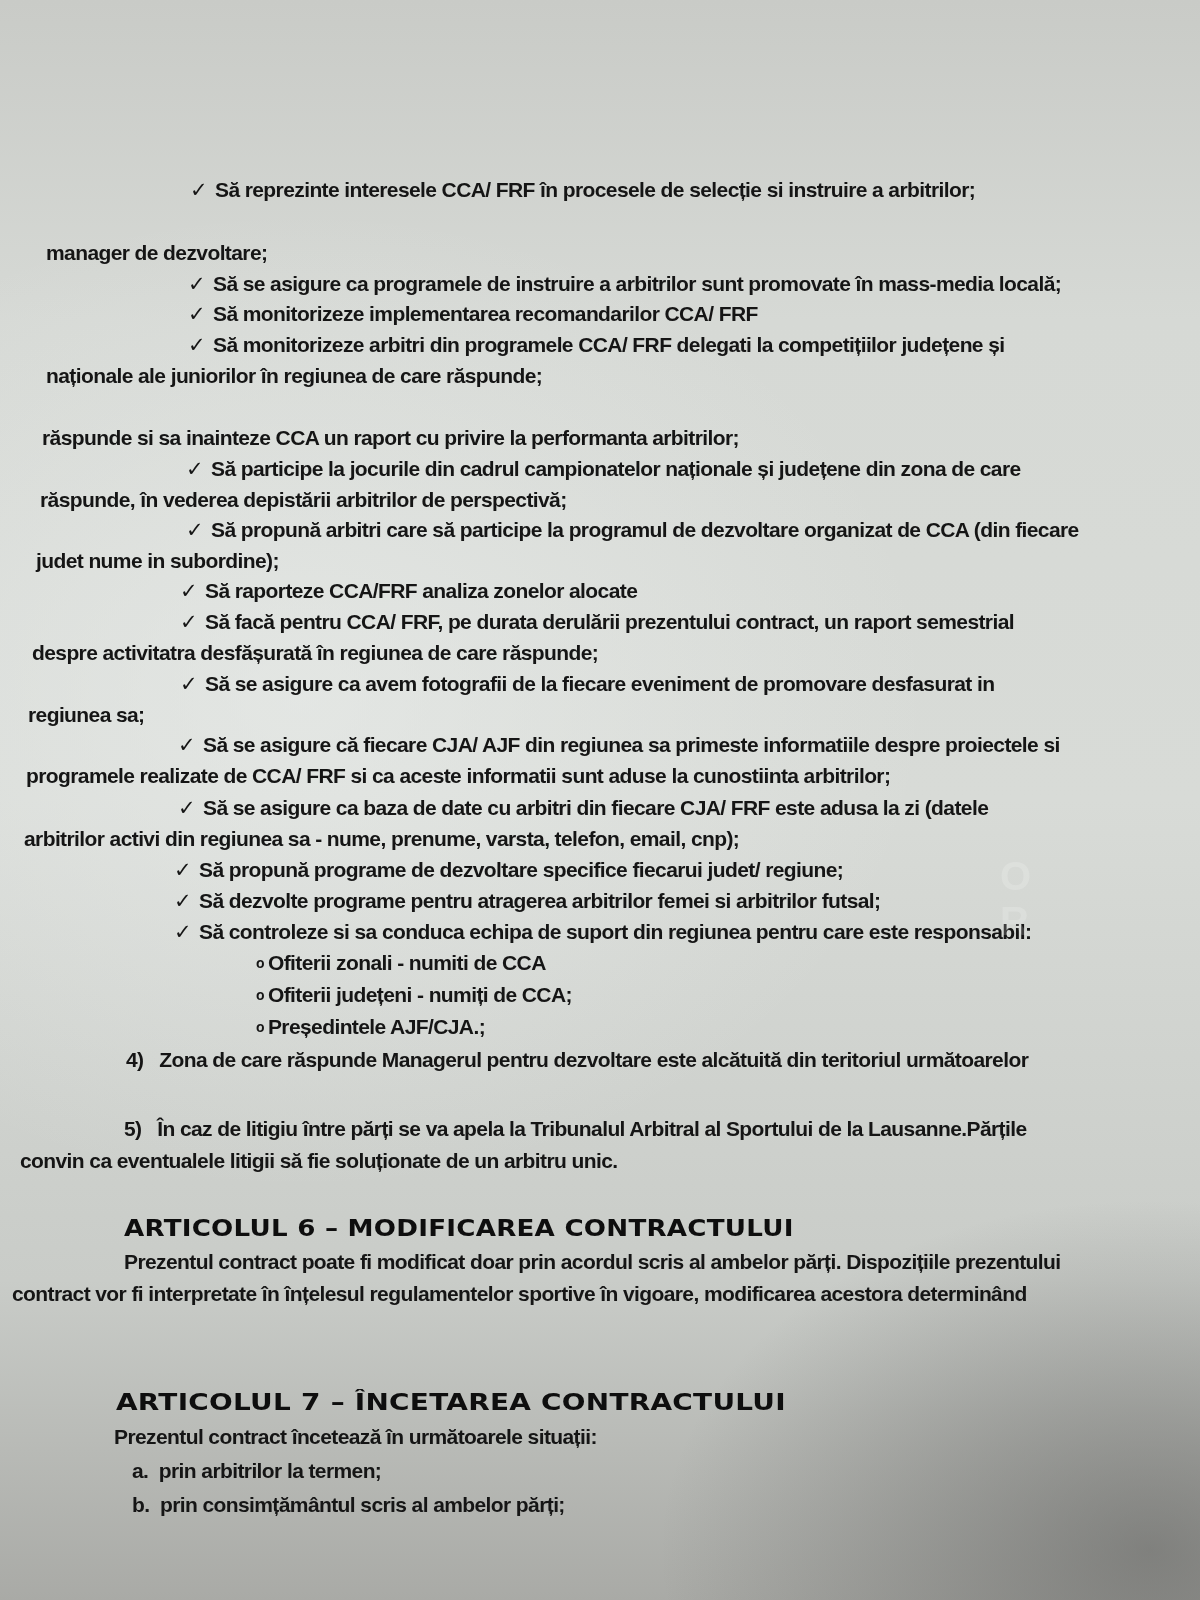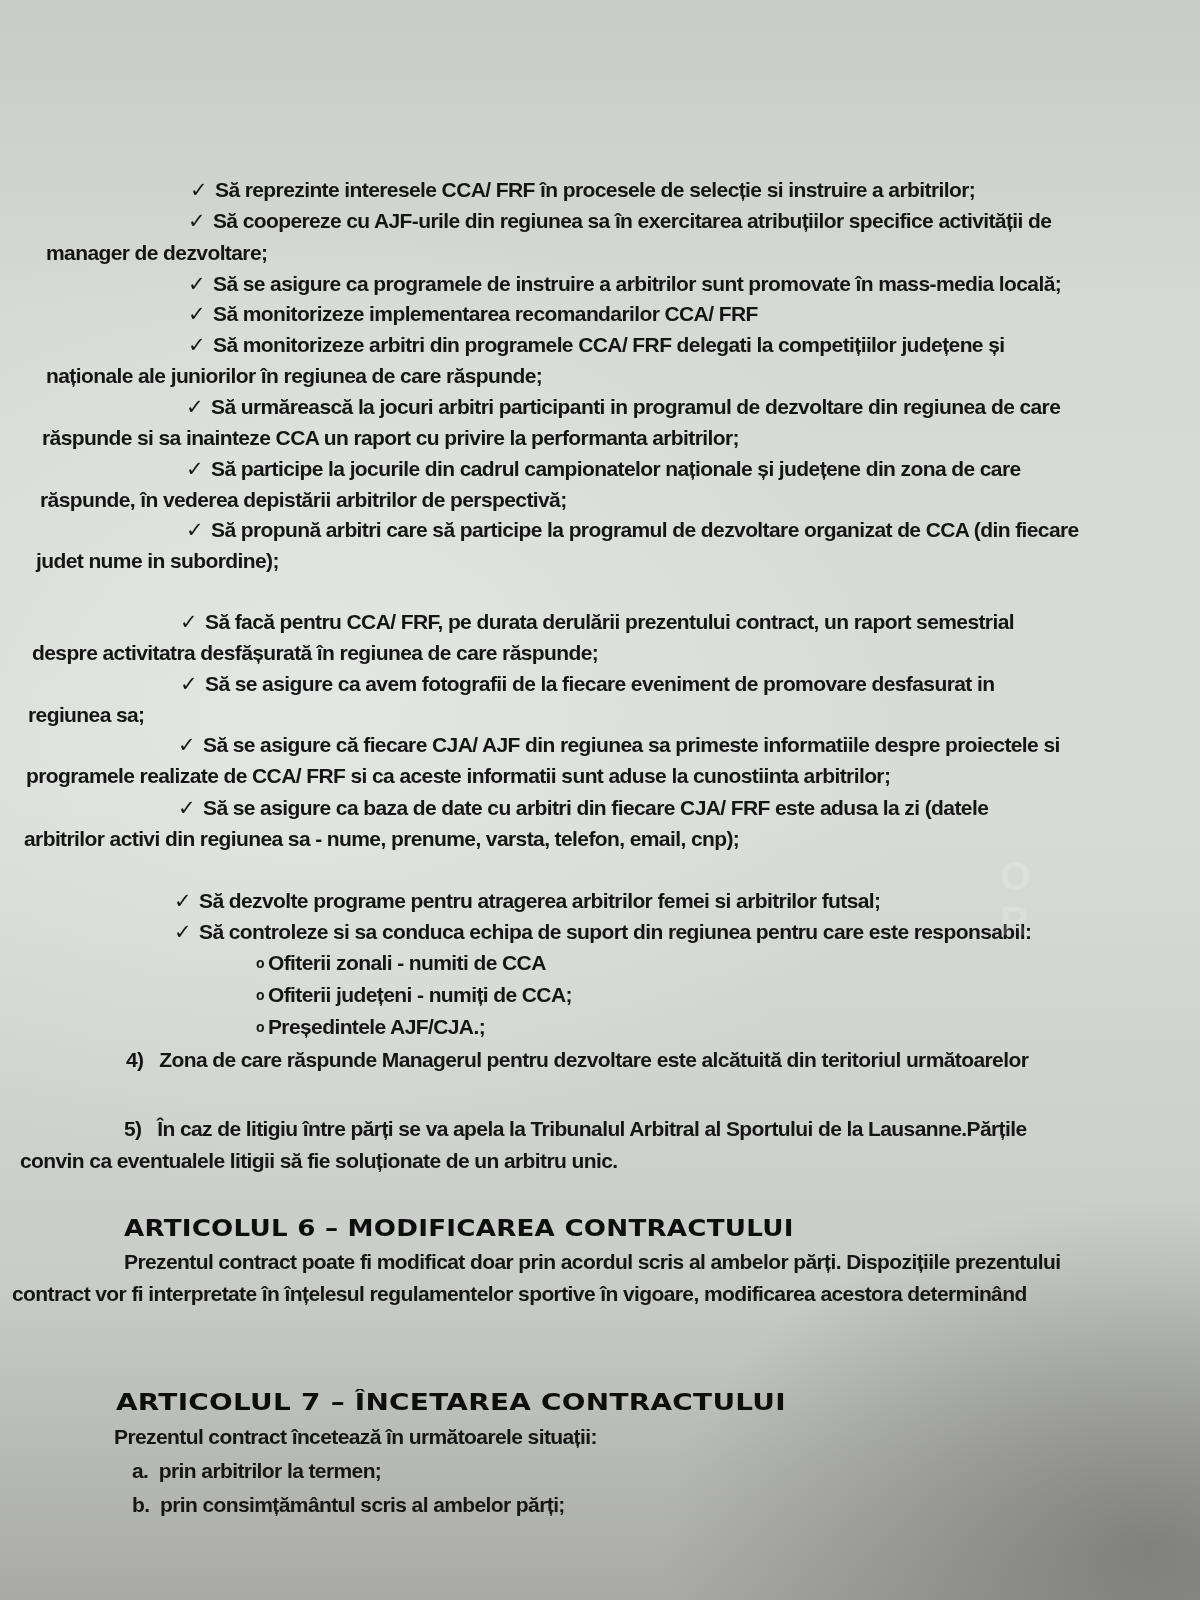--- a/index.html
+++ b/index.html
@@ -34,53 +34,50 @@
   </style>
 </head>
 <body>
 
 <div class="page">
 
   <div class="line" style="left:190px; top:162px;">
     <span class="check">✓</span><span>Să reprezinte interesele CCA/ FRF în procesele de selecție si instruire a arbitrilor;</span>
   </div>
 
-  <div class="line" style="left: 188px; top: 193px; width: 948px; transform: scaleX(0.999);">
-    <span class="check">✓</span><span>Să coopereze cu AJF-urile din regiunea sa în exercitarea atribuțiilor specifice activității de</span>
-  </div>
   <div class="line" style="left:46px; top:225px;">manager de dezvoltare;</div>
 
   <div class="line" style="left:188px; top:256px;">
     <span class="check">✓</span><span>Să se asigure ca programele de instruire a arbitrilor sunt promovate  în mass-media locală;</span>
   </div>
 
   <div class="line" style="left:188px; top:286px;">
     <span class="check">✓</span><span>Să monitorizeze implementarea recomandarilor CCA/ FRF</span>
   </div>
 
   <div class="line" style="left:188px; top:317px;">
     <span class="check">✓</span><span>Să monitorizeze arbitri din programele CCA/ FRF delegati la competițiilor județene și</span>
   </div>
   <div class="line" style="left:46px; top:348px;">naționale ale juniorilor în regiunea de care răspunde;</div>
 
-  <div class="line" style="left:186px; top:379px;">
-    <span class="check">✓</span><span>Să urmărească la jocuri arbitri participanti in programul de dezvoltare din regiunea de care</span>
-  </div>
   <div class="line" style="left:42px; top:410px;">răspunde si sa inainteze CCA un raport cu privire la performanta arbitrilor;</div>
 
   <div class="line" style="left:186px; top:441px;">
     <span class="check">✓</span><span>Să participe la jocurile din cadrul campionatelor naționale și județene din zona de care</span>
   </div>
   <div class="line" style="left:40px; top:472px;">răspunde, în vederea depistării arbitrilor de perspectivă;</div>
 
   <div class="line" style="left:186px; top:502px;">
     <span class="check">✓</span><span>Să propună arbitri care să participe la programul de dezvoltare organizat de CCA (din fiecare</span>
   </div>
   <div class="line" style="left:36px; top:533px;">judet nume in subordine);</div>
 
+  <div class="line" style="left:180px; top:563px;">
+    <span class="check">✓</span><span>Să raporteze  CCA/FRF analiza zonelor alocate</span>
+  </div>
 
   <div class="line" style="left:180px; top:594px;">
     <span class="check">✓</span><span>Să facă pentru CCA/ FRF, pe durata derulării prezentului contract, un raport semestrial</span>
   </div>
   <div class="line" style="left:32px; top:625px;">despre activitatra desfășurată în regiunea de care răspunde;</div>
 
   <div class="line" style="left:180px; top:656px;">
     <span class="check">✓</span><span>Să se asigure ca avem fotografii de la fiecare eveniment de promovare desfasurat in</span>
   </div>
   <div class="line" style="left:28px; top:687px;">regiunea sa;</div>
@@ -88,20 +85,23 @@
   <div class="line" style="left:178px; top:717px;">
     <span class="check">✓</span><span>Să se asigure că fiecare CJA/ AJF din regiunea sa primeste informatiile despre  proiectele si</span>
   </div>
   <div class="line" style="left:26px; top:748px;">programele realizate de CCA/ FRF si ca aceste informatii sunt aduse la cunostiinta arbitrilor;</div>
 
   <div class="line" style="left:178px; top:780px;">
     <span class="check">✓</span><span>Să se asigure ca baza de date cu arbitri din fiecare CJA/ FRF este adusa la zi (datele</span>
   </div>
   <div class="line" style="left:24px; top:811px;">arbitrilor activi  din regiunea sa - nume, prenume, varsta, telefon, email, cnp);</div>
 
+  <div class="line" style="left:174px; top:842px;">
+    <span class="check">✓</span><span>Să propună programe de dezvoltare specifice fiecarui judet/ regiune;</span>
+  </div>
 
   <div class="line" style="left:174px; top:873px;">
     <span class="check">✓</span><span>Să dezvolte programe pentru atragerea arbitrilor femei si arbitrilor futsal;</span>
   </div>
 
   <div class="line" style="left:174px; top:904px;">
     <span class="check">✓</span><span>Să controleze si sa conduca echipa de suport din regiunea pentru care este responsabil:</span>
   </div>
 
   <div class="line" style="left:256px; top:935px;">

